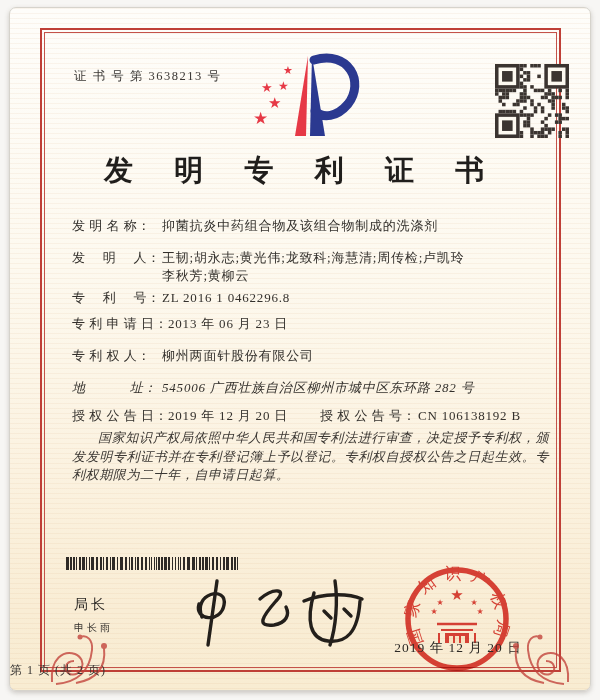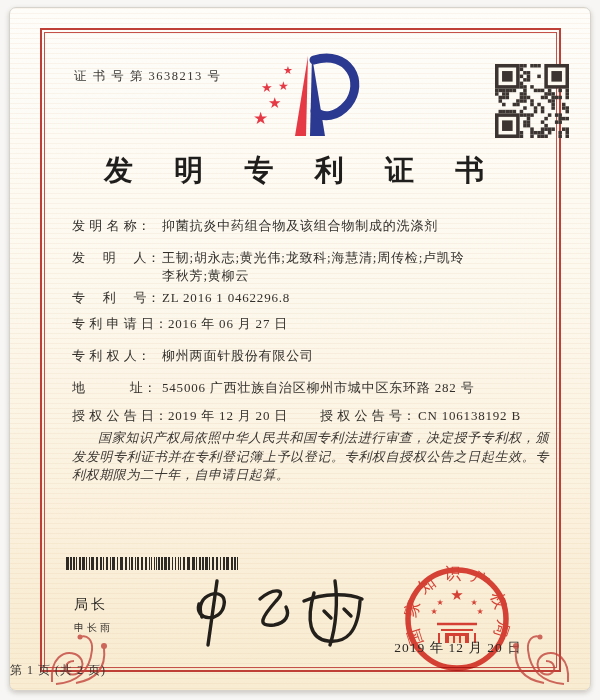--- a/index.html
+++ b/index.html
@@ -210,29 +210,29 @@
       <div class="val">抑菌抗炎中药组合物及该组合物制成的洗涤剂</div>
     </div>
 
     <div class="row" style="top:281px;">
       <div class="lbl">专　 利　 号：</div>
       <div class="val">ZL 2016 1 0462296.8</div>
     </div>
 
     <div class="row" style="top:307px;">
       <div class="lbl">专 利 申 请 日：</div>
-      <div class="val">2016 年 06 月 27 日</div>
+      <div class="val">2013 年 06 月 23 日</div>
     </div>
 
     <div class="row" style="top:339px;">
       <div class="lbl">专 利 权 人：</div>
       <div class="val">柳州两面针股份有限公司</div>
     </div>
 
-    <div class="row" style="top:371px;">
+    <div class="row" style="top:371px;font-style:italic;">
       <div class="lbl">地　　　 址：</div>
       <div class="val">545006 广西壮族自治区柳州市城中区东环路 282 号</div>
     </div>
 
     <div class="row" style="top:399px;">
       <div class="lbl">授 权 公 告 日：</div>
       <div class="val-grant">2019 年 12 月 20 日</div>
       <div class="lbl2">授 权 公 告 号：</div>
       <div class="val">CN 106138192 B</div>
     </div>

